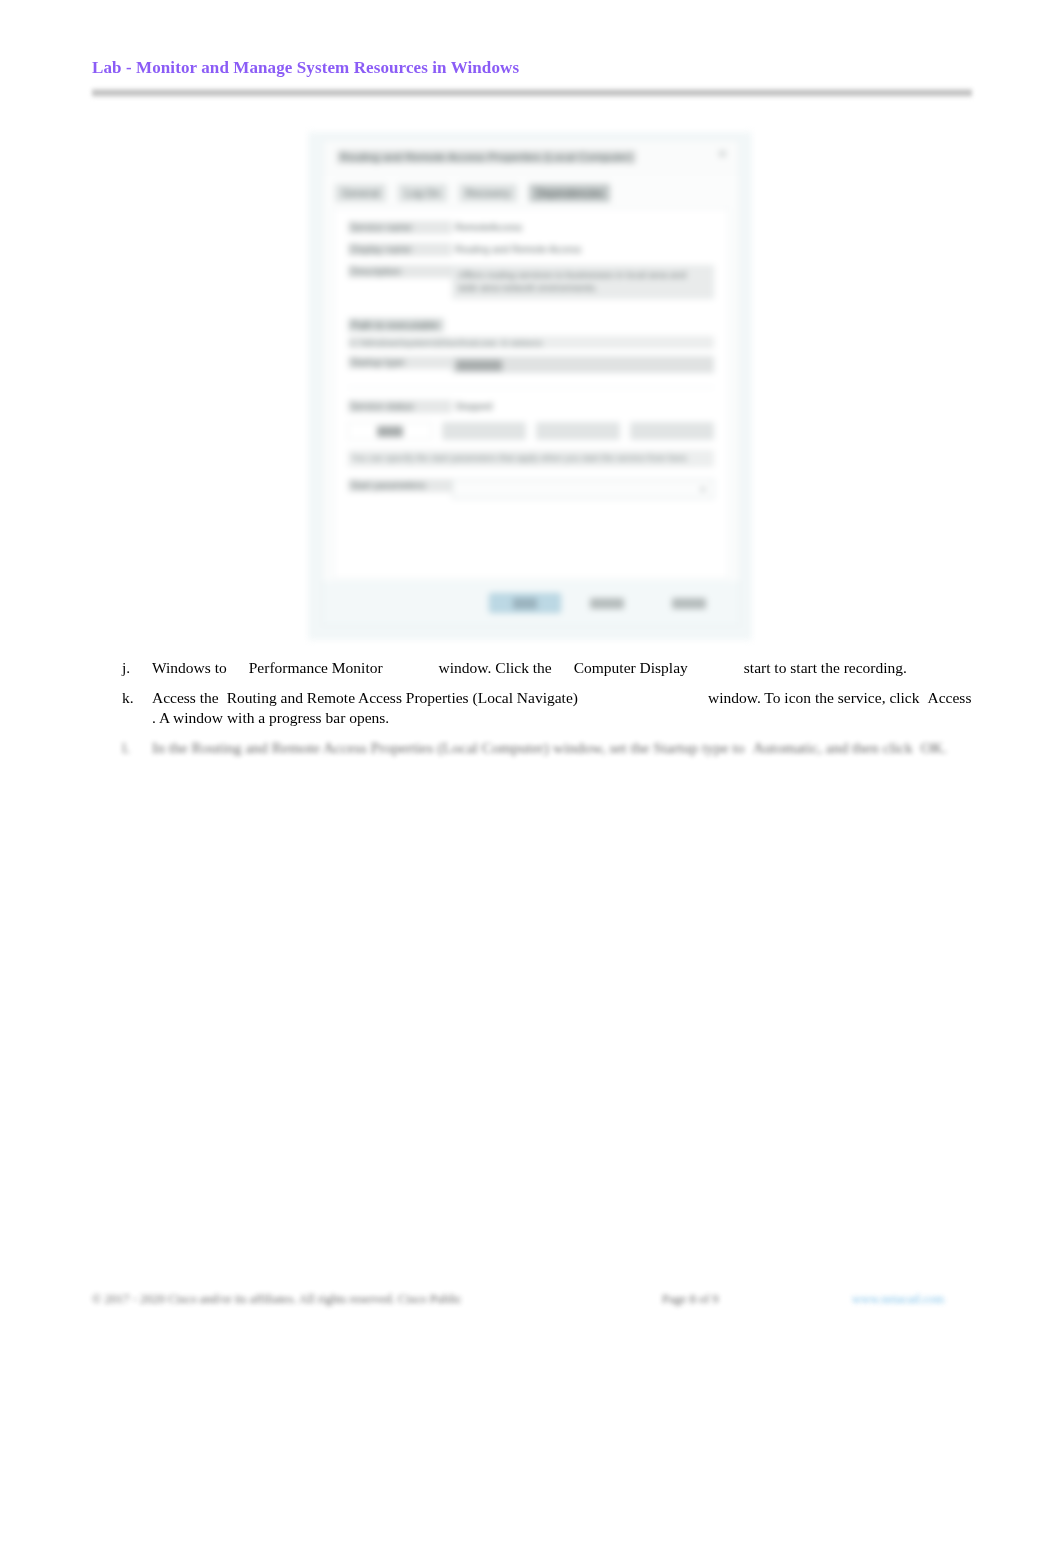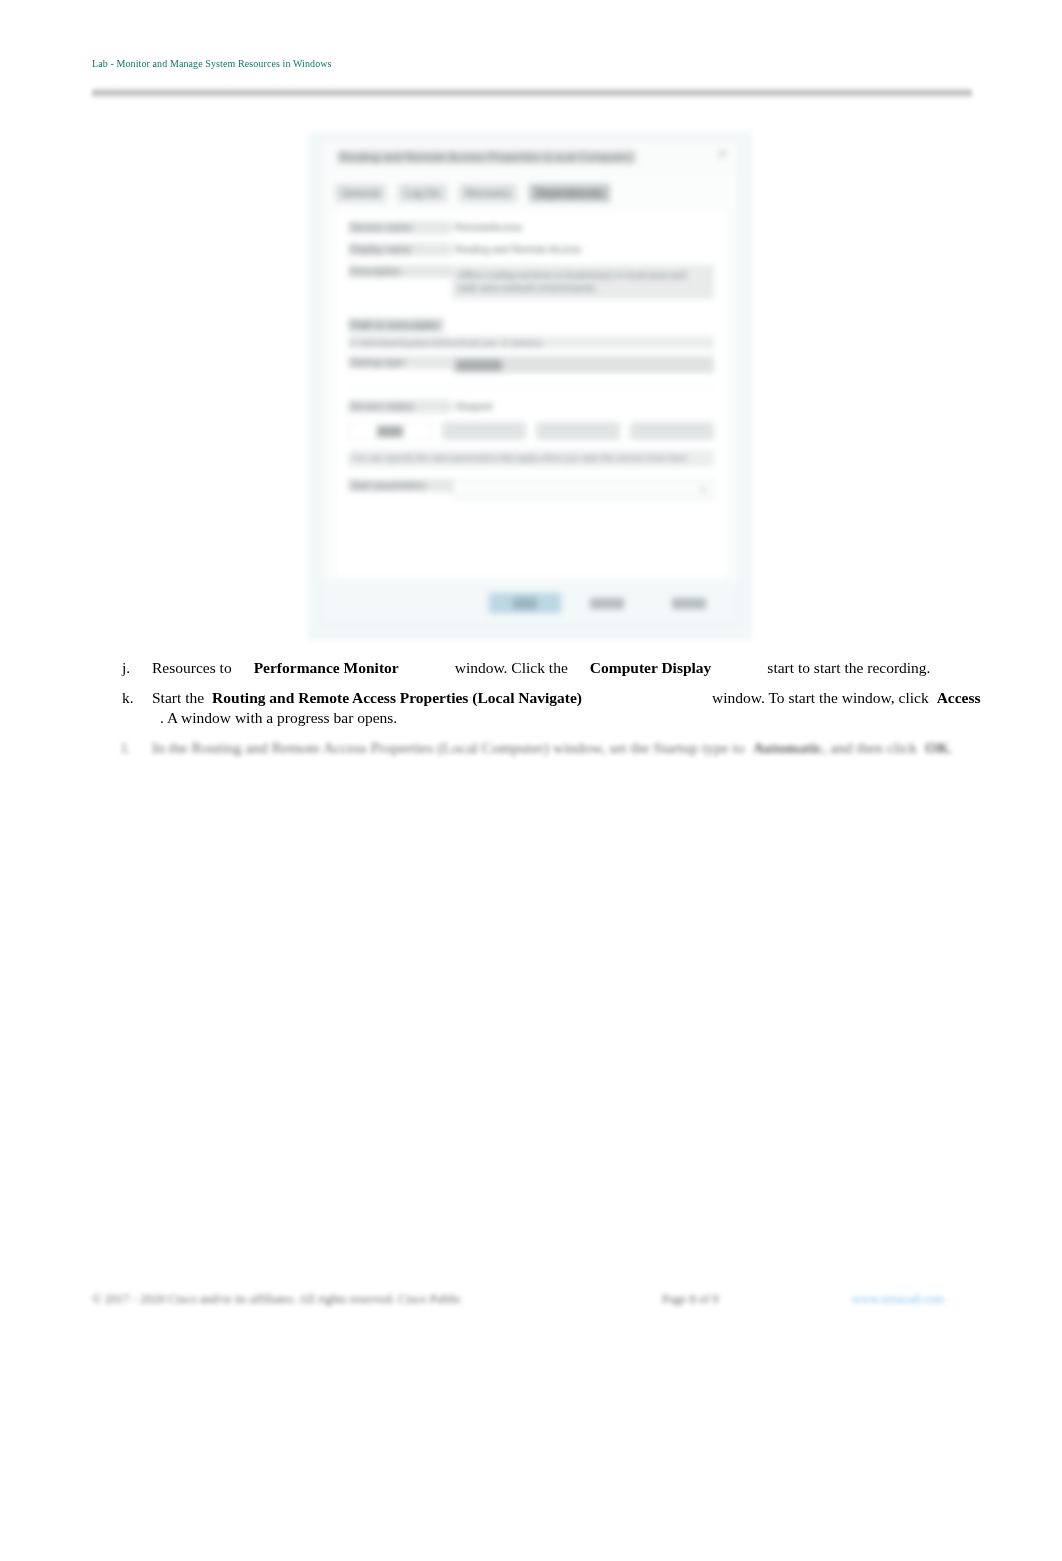--- a/index.html
+++ b/index.html
@@ -18,24 +18,24 @@
 
   
   .page-header {
     position: absolute;
     left: 92px;
     top: 58px;
     width: 880px;
   }
   .page-header-title {
     font-family: "Liberation Serif", serif;
-    font-size: 10px;
-    font-weight: 400;
+    font-size: 17px;
+    font-weight: 700;
     letter-spacing: 0.1px;
-    color: #0f766e;
+    color: #8b5cf6;
     white-space: nowrap;
   }
   .header-rule {
     position: absolute;
     left: 92px;
     top: 88px;
     width: 880px;
     height: 10px;
     background: linear-gradient(to bottom,
         rgba(190,190,190,0) 0%,
@@ -320,21 +320,21 @@
     line-height: 1.33;
   }
   .instr-marker {
     flex: 0 0 30px;
     width: 30px;
   }
   .instr-text {
     flex: 1;
   }
   .instr-text .em {
-    font-weight: 700;
+    font-weight: 400;
   }
   .sp-1 { display: inline-block; width: 8px; }
   .sp-2 { display: inline-block; width: 22px; }
   .sp-3 { display: inline-block; width: 56px; }
   .sp-4 { display: inline-block; width: 130px; }
 
   .instr-item.blurred {
     filter: blur(2.6px);
     opacity: 0.62;
   }
@@ -456,28 +456,28 @@
     </div>
 
   </div>
 </div>
 
 <div class="instructions">
 
   <div class="instr-item">
     <div class="instr-marker">j.</div>
     <div class="instr-text">
-      <span>Resources to</span><span class="sp-2"></span><span class="em">Performance Monitor</span><span class="sp-3"></span><span>window. Click the</span><span class="sp-2"></span><span class="em">Computer Display</span><span class="sp-3"></span><span>start to start the recording.</span>
+      <span>Windows to</span><span class="sp-2"></span><span class="em">Performance Monitor</span><span class="sp-3"></span><span>window. Click the</span><span class="sp-2"></span><span class="em">Computer Display</span><span class="sp-3"></span><span>start to start the recording.</span>
     </div>
   </div>
 
   <div class="instr-item">
     <div class="instr-marker">k.</div>
     <div class="instr-text">
-      <span>Start the</span><span class="sp-1"></span><span class="em">Routing and Remote Access Properties (Local Navigate)</span><span class="sp-4"></span><span>window. To start the window, click</span><span class="sp-1"></span><span class="em">Access</span><span class="sp-1"></span><span>. A window with a progress bar opens.</span>
+      <span>Access the</span><span class="sp-1"></span><span class="em">Routing and Remote Access Properties (Local Navigate)</span><span class="sp-4"></span><span>window. To icon the service, click</span><span class="sp-1"></span><span class="em">Access</span><span class="sp-1"></span><span>. A window with a progress bar opens.</span>
     </div>
   </div>
 
   <div class="instr-item blurred">
     <div class="instr-marker">l.</div>
     <div class="instr-text">
       <span>In the Routing and Remote Access Properties (Local Computer) window, set the Startup type to</span><span class="sp-1"></span><span class="em">Automatic</span><span>, and then click</span><span class="sp-1"></span><span class="em">OK</span><span>.</span>
     </div>
   </div>
 

